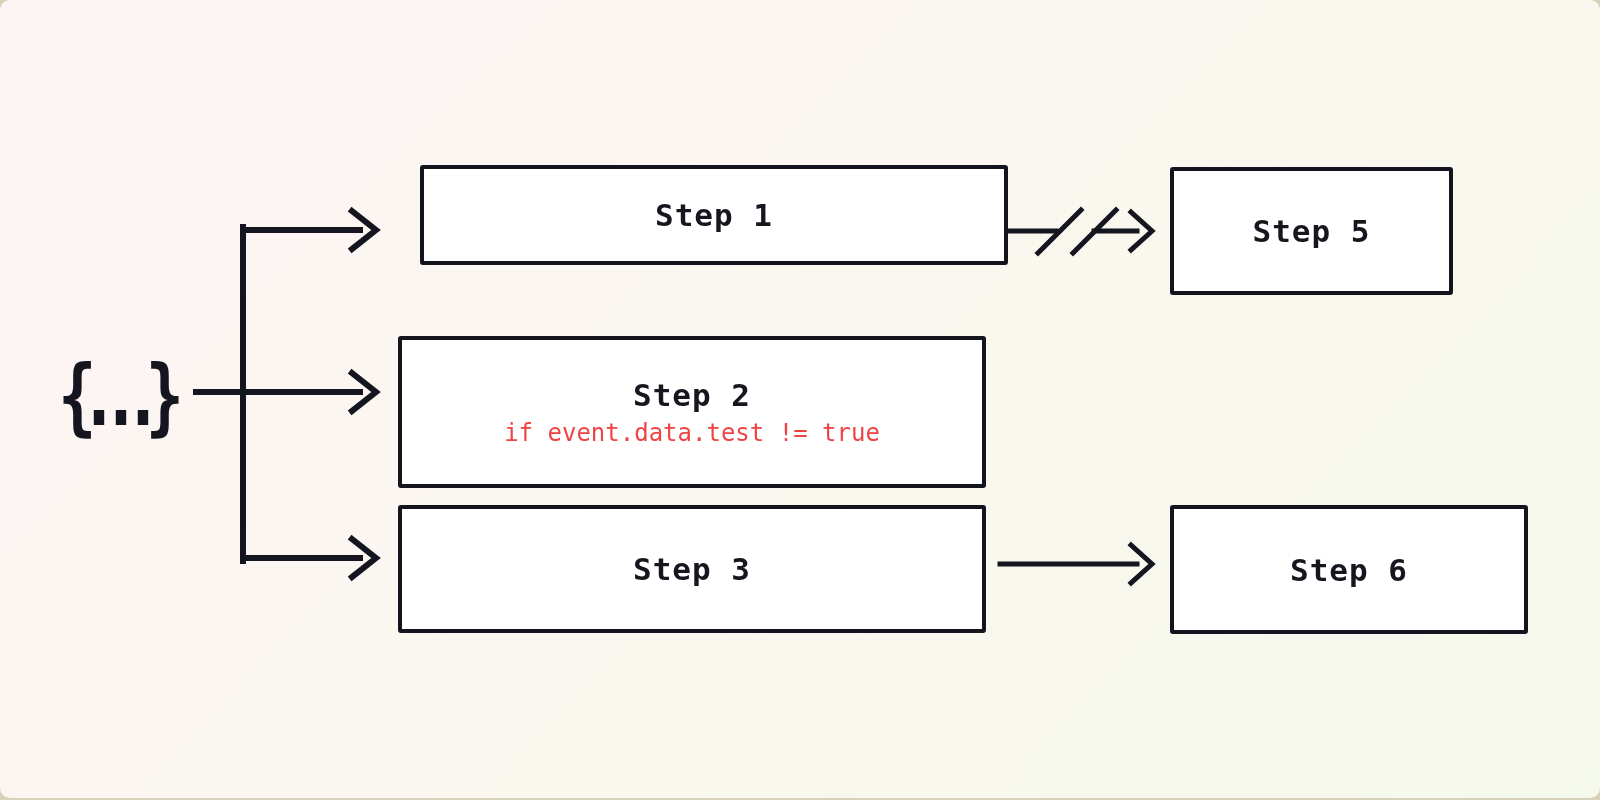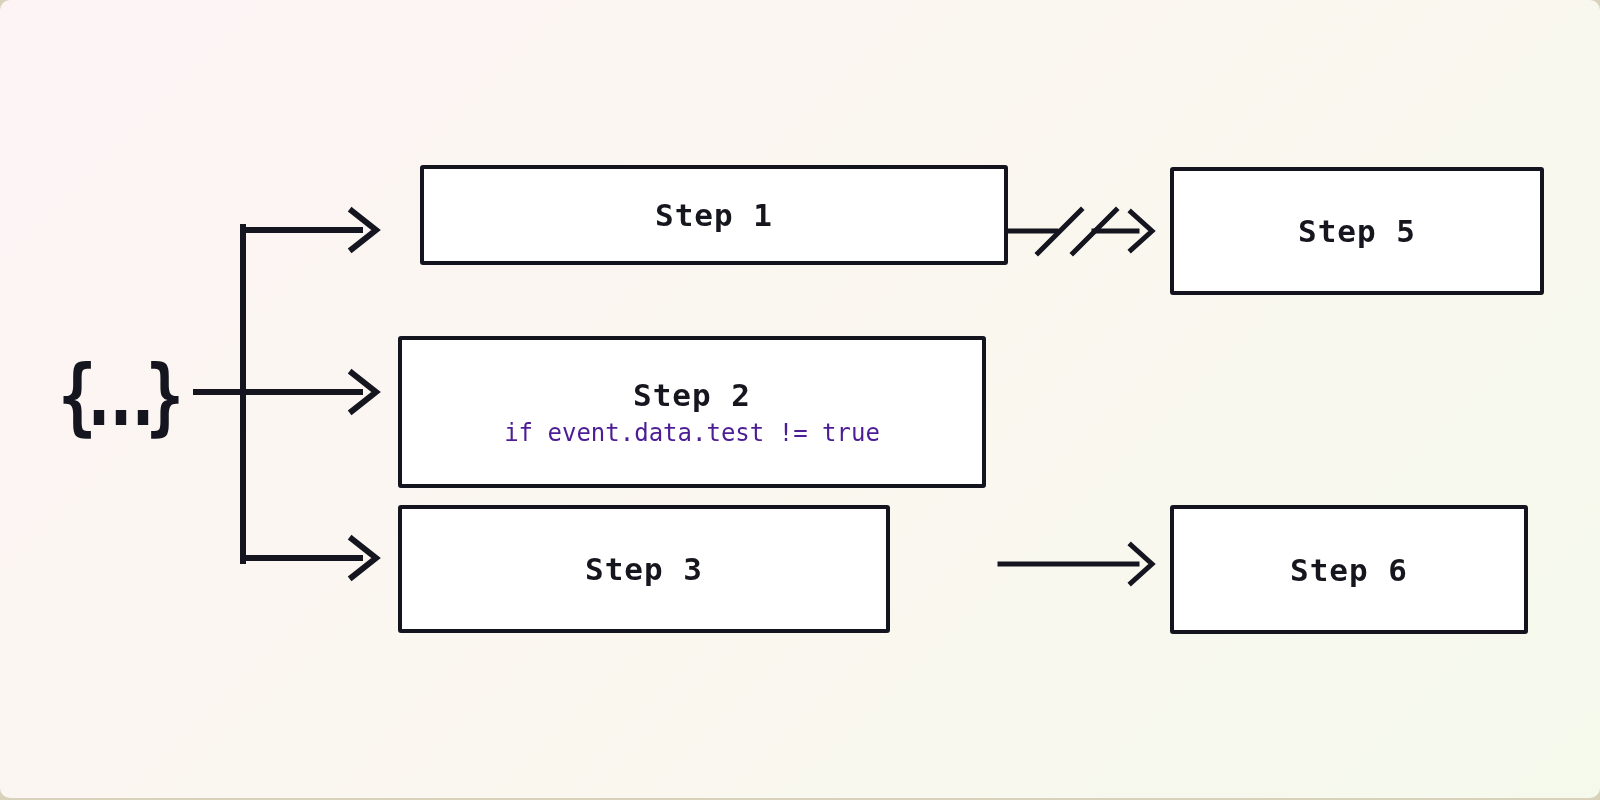--- a/index.html
+++ b/index.html
@@ -45,41 +45,41 @@
   }
   .node-label {
     font-weight: bold;
     font-size: 31px;
     color: #16161e;
     letter-spacing: 1px;
     white-space: nowrap;
   }
   .node-condition {
     font-size: 24px;
-    color: #4c1d95;
+    color: #ef4444;
     white-space: nowrap;
     margin-top: 2px;
   }
   .trigger {
     position: absolute;
     left: 121px;
     top: 396px;
     transform: translate(-50%, -50%) scaleY(1.32);
     font-weight: bold;
     font-size: 64px;
     letter-spacing: -0.26em;
     padding-right: 0.26em;
     color: #15151f;
     white-space: nowrap;
   }
   
   .n-step1 { left: 384px;  top: 165px; width: 588px; height: 100px; margin-left: 36px; }
   .n-step2 { left: 398px;  top: 336px; width: 588px; height: 152px; }
-  .n-step3 { left: 398px;  top: 505px; width: 492px; height: 128px; }
-  .n-step5 { left: 1170px; top: 167px; width: 374px; height: 128px; }
+  .n-step3 { left: 398px;  top: 505px; width: 588px; height: 128px; }
+  .n-step5 { left: 1170px; top: 167px; width: 283px; height: 128px; }
   .n-step6 { left: 1170px; top: 505px; width: 358px; height: 129px; }
 </style>
 </head>
 <body>
 
 <div class="canvas">
 
   <svg class="edges-svg" viewBox="0 0 1600 800">
 
     <path d="M 243 227 V 561" stroke-width="6"></path>

